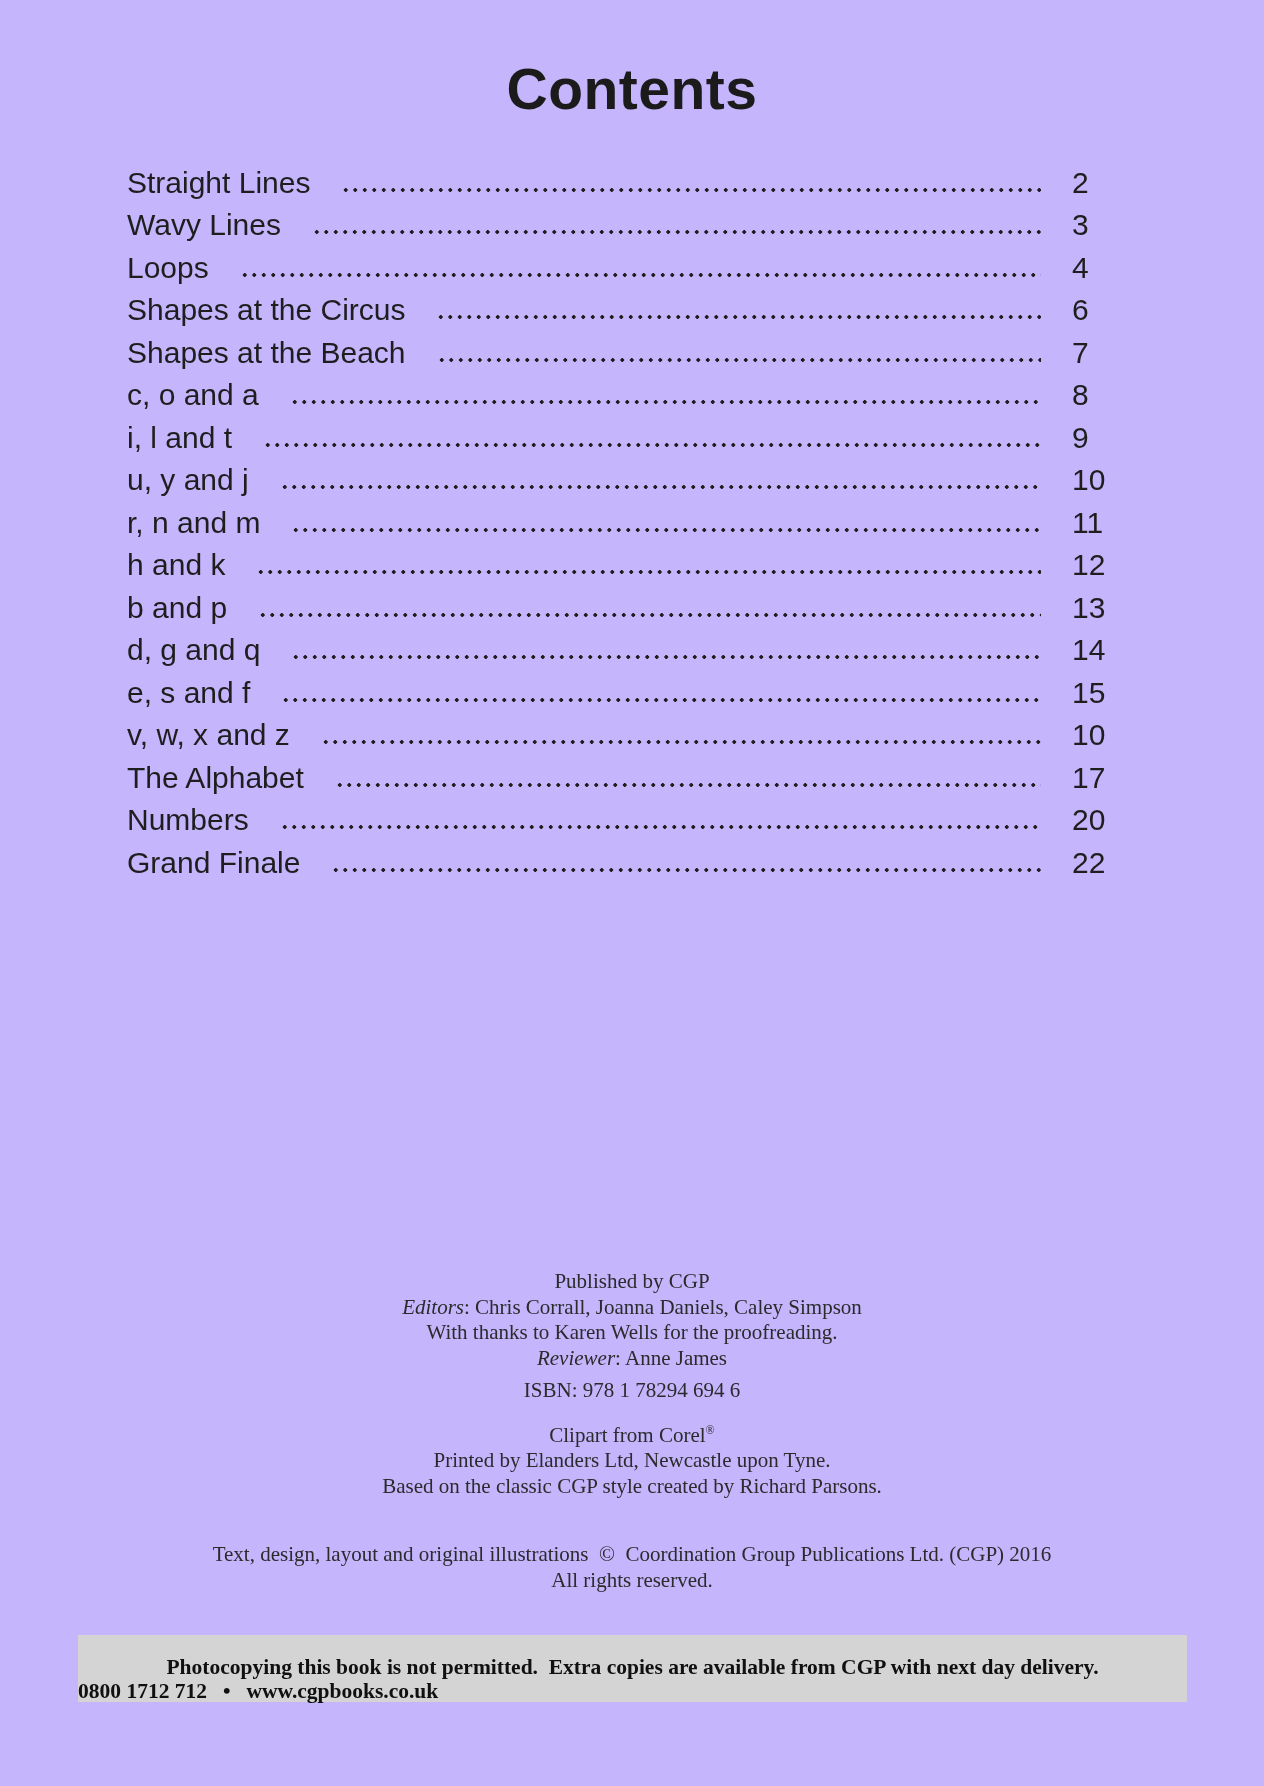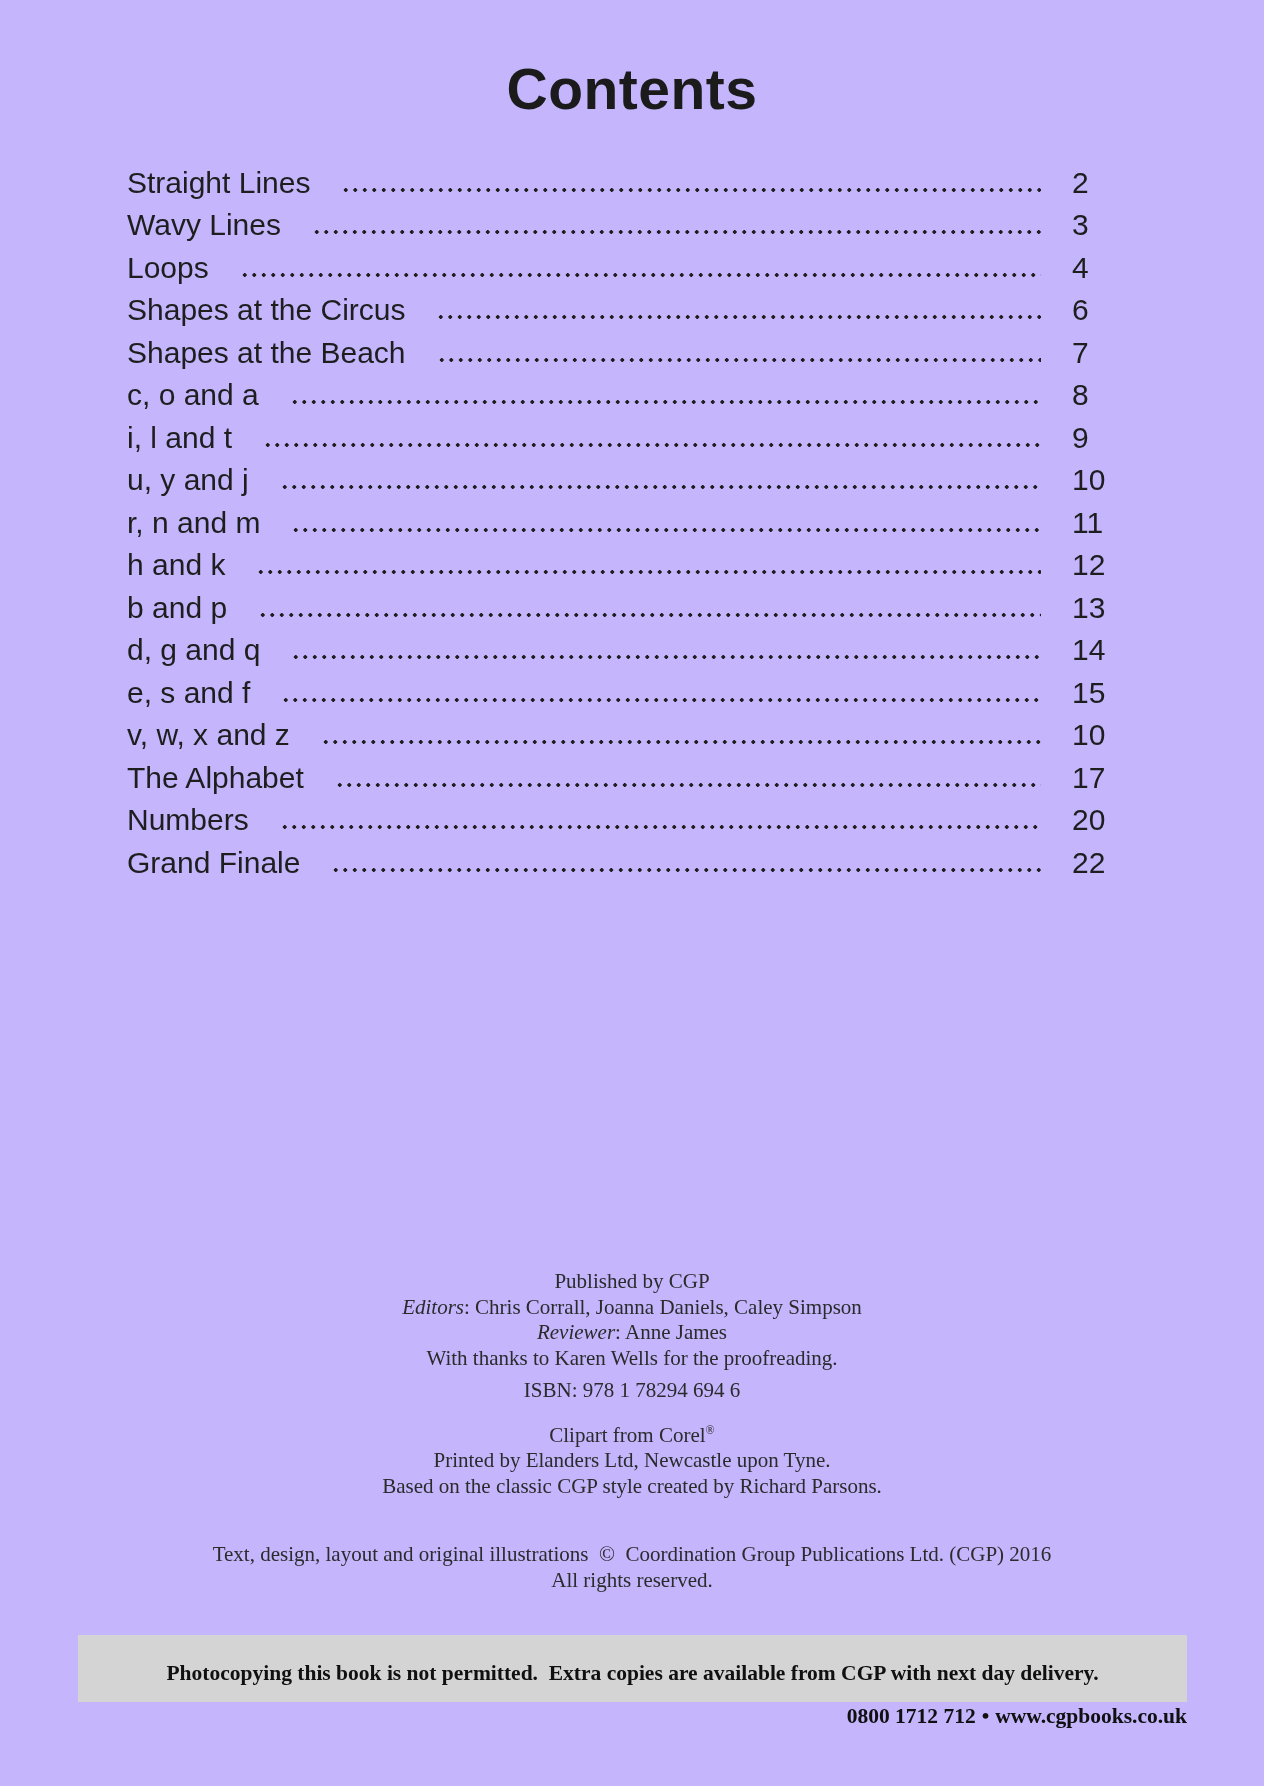--- a/index.html
+++ b/index.html
@@ -46,28 +46,28 @@
     font-size:21px; color:#2b2b2b; line-height:25.5px;
   }
   .colophon .isbn   { margin-top:7px; }
   .colophon .block2 { margin-top:14px; }
   .colophon .block3 { margin-top:43px; }
   .colophon i { font-style:italic; }
   .colophon sup { font-size:12px; }
   .footer-bar {
     position:absolute; left:78px; top:1635px; width:1109px; height:67px;
     background:#d4d4d4;
-    box-sizing:border-box; padding-top:26px;
+    box-sizing:border-box; padding-top:20px;
     text-align:center;
     font-family:"Liberation Serif", serif;
     font-weight:bold; font-size:21.5px; color:#101010;
     line-height:24px;
   }
   .footer-line2 {
-    display:flex; justify-content:flex-end; align-items:center; gap:6px;margin-top:19px;
+    display:flex; justify-content:flex-start; align-items:center; gap:16px;
   }
 </style>
 </head>
 <body>
 
 <div class="page">
 
   <div class="title">Contents</div>
 
   <div class="toc">
@@ -154,22 +154,22 @@
       <div class="toc-row">
         <span class="toc-label">Grand Finale</span>
         <span class="toc-dots"></span>
         <span class="toc-page">22</span>
       </div>
     </div>
 
   <div class="colophon">
     <div>Published by CGP</div>
     <div><i>Editors</i><span>: Chris Corrall, Joanna Daniels, Caley Simpson</span></div>
+    <div>With thanks to Karen Wells for the proofreading.</div>
     <div><i>Reviewer</i><span>: Anne James</span></div>
-    <div>With thanks to Karen Wells for the proofreading.</div>
     <div class="isbn">ISBN: 978 1 78294 694 6</div>
 
     <div class="block2">
       <div><span>Clipart from Corel</span><sup>®</sup></div>
       <div>Printed by Elanders Ltd, Newcastle upon Tyne.</div>
       <div>Based on the classic CGP style created by Richard Parsons.</div>
     </div>
 
     <div class="block3">
       <div>Text, design, layout and original illustrations&nbsp; ©&nbsp; Coordination Group Publications Ltd. (CGP) 2016</div>

